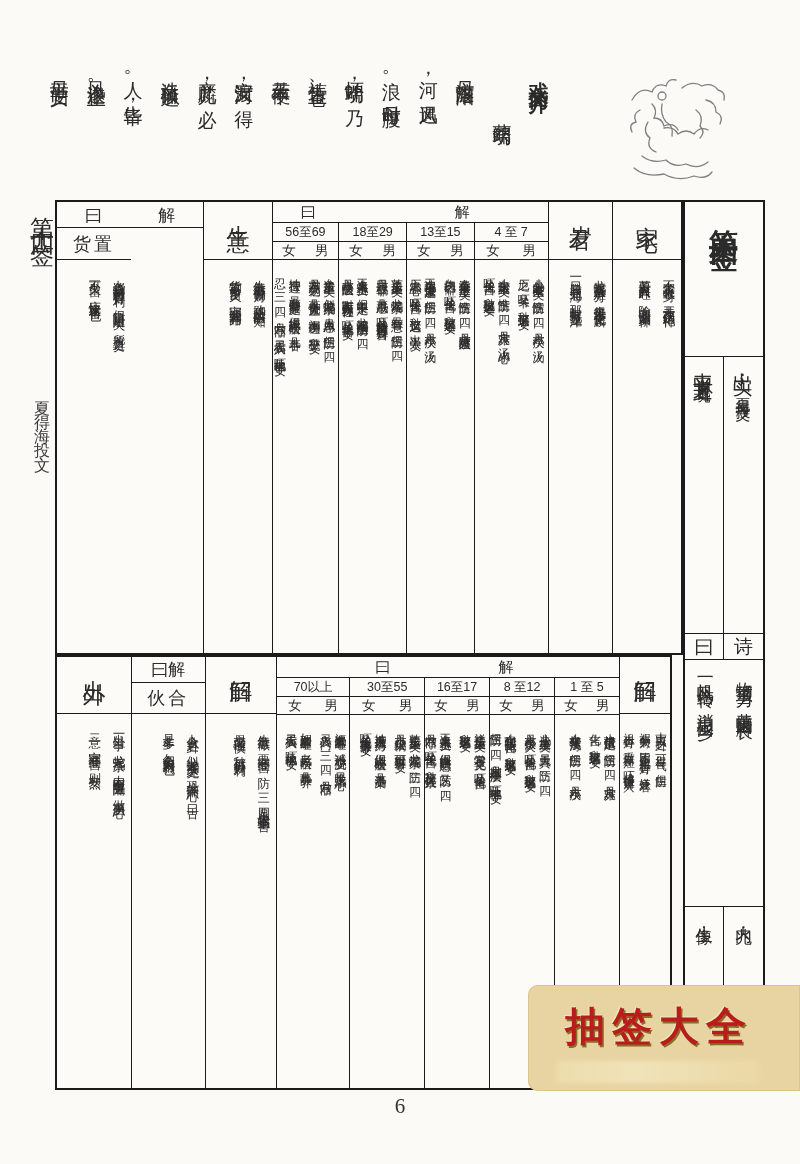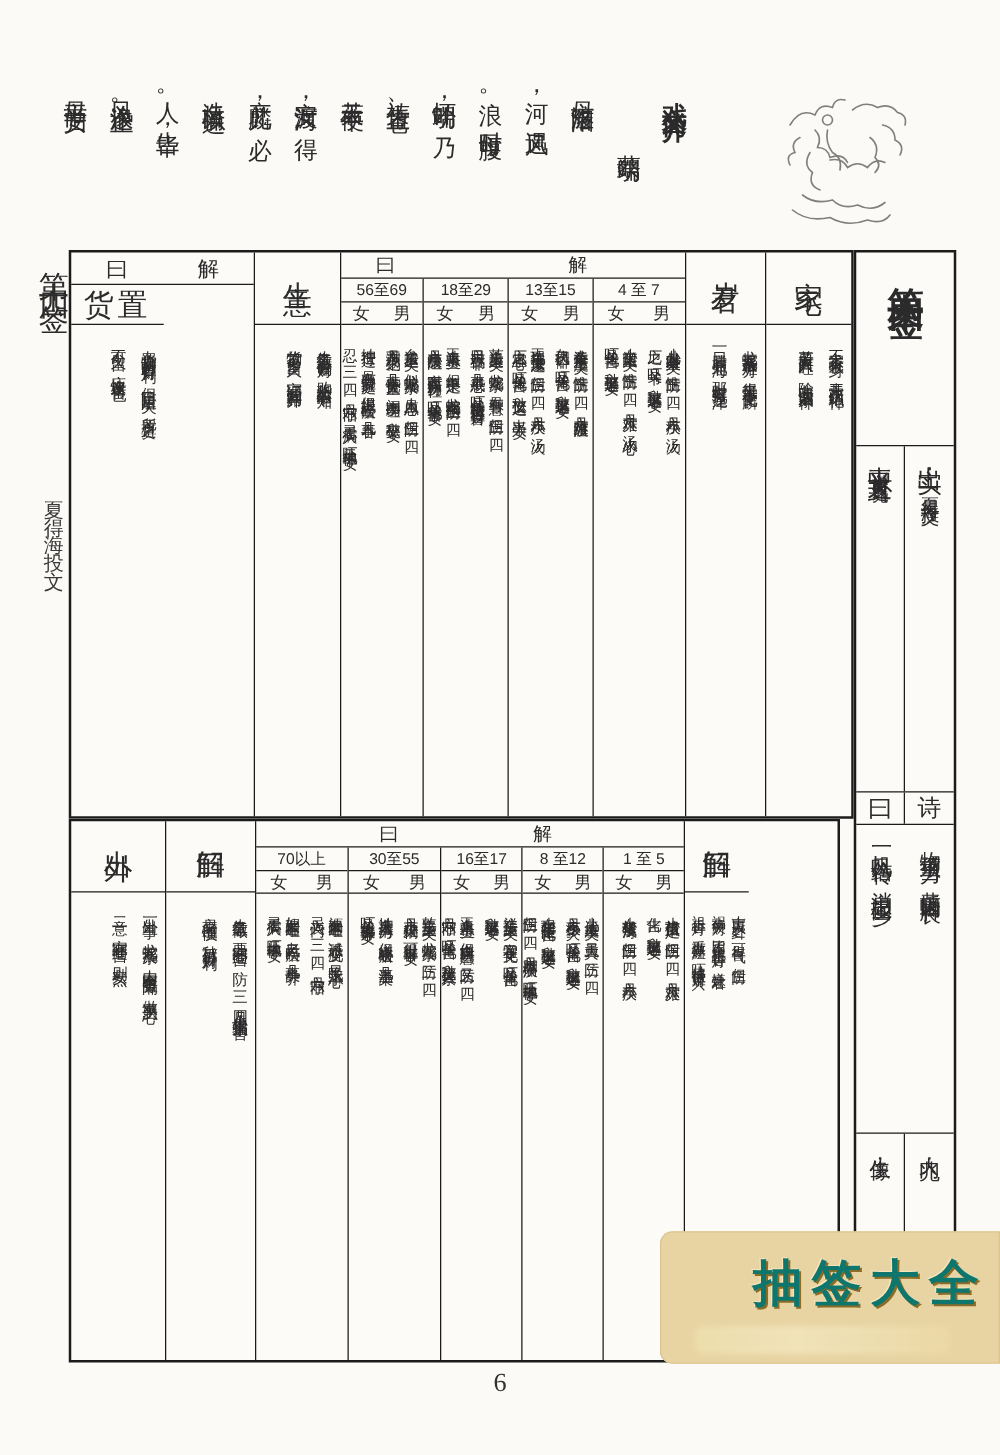--- a/index.html
+++ b/index.html
@@ -27,21 +27,21 @@
   .vhdr{writing-mode:vertical-rl;text-orientation:upright;font-size:23px;
         letter-spacing:4px;padding-top:5px;}
   .body{flex:1;display:flex;flex-direction:row-reverse;align-items:flex-start;
         gap:11px;padding:10px 6px 0 1px;box-sizing:border-box;}
   .vline{writing-mode:vertical-rl;text-orientation:upright;font-size:12.5px;
          line-height:1.05;letter-spacing:1.6px;}
   
   .ptop{height:26px;border-bottom:1.2px solid #1b1b1b;display:flex;align-items:center;
         justify-content:space-around;font-size:17px;box-sizing:border-box;}
   .plabel{height:32px;border-bottom:1.4px solid #1b1b1b;display:flex;align-items:center;
-          justify-content:center;font-size:24px;letter-spacing:3px;box-sizing:border-box;}
+          justify-content:center;font-size:18px;letter-spacing:3px;box-sizing:border-box;}
   .bottom .plabel{height:31px;}
   .pairwrap{display:flex;flex-direction:column;box-sizing:border-box;border-left:1.4px solid #1b1b1b;}
   .pairtop{height:26px;border-bottom:1.2px solid #1b1b1b;position:relative;box-sizing:border-box;}
   .paircols{flex:1;display:flex;}
   .pcol{box-sizing:border-box;display:flex;flex-direction:column;}
   .pcol + .pcol{border-left:1.2px solid #1b1b1b;}
   .hchar{position:absolute;top:2px;font-size:17px;transform:translateX(-50%);}
   
   .ageblock{display:flex;flex-direction:column;box-sizing:border-box;border-left:1.4px solid #1b1b1b;}
   .agespan{height:21px;border-bottom:1.2px solid #1b1b1b;position:relative;box-sizing:border-box;}
@@ -75,22 +75,22 @@
   .rp-poemhdr{height:26px;border-bottom:1.4px solid #1b1b1b;font-size:19px;}
   .rp-poemhdr .rp-cl,.rp-poemhdr .rp-cr{align-items:center;}
   .rp-poem{height:247px;border-bottom:1.4px solid #1b1b1b;display:flex;
            flex-direction:row-reverse;justify-content:space-around;padding-top:8px;box-sizing:border-box;}
   .rp-poem .vline{font-size:17px;letter-spacing:2.5px;line-height:1.1;}
   .rp-bottom{flex:1;}
   .rp-bottom .v{font-size:17px;letter-spacing:2px;padding-top:6px;}
   
   .wm{left:528px;top:985px;width:272px;height:106px;background:#e8d4a3;
       border-radius:10px 0 0 10px;z-index:6;box-shadow:0 0 0 1px #dcc48c inset;}
-  .wm-text{position:absolute;left:0;right:10px;top:14px;text-align:right;
-           font-size:40px;font-weight:bold;letter-spacing:7px;color:#0f766e;
+  .wm-text{position:absolute;left:0;right:10px;top:14px;text-align:center;
+           font-size:40px;font-weight:bold;letter-spacing:7px;color:#b91c1c;
            text-shadow:1.5px 1.5px 0 #8d6c25,-1px -1px 0 #f3e6bd;
            font-family:"Liberation Serif","DejaVu Serif",serif;}
   .wm-sub{position:absolute;left:28px;right:40px;bottom:8px;height:22px;border-radius:6px;
           background:linear-gradient(90deg,#eedfae,#f2e6bd 40%,#ecd9a6);filter:blur(2px);opacity:.85;}
   
   .pageno{left:0;top:1094px;width:800px;text-align:center;font-size:21px;color:#333;}
   .illus{left:612px;top:70px;}
 </style>
 </head>
 <body>
@@ -247,20 +247,30 @@
   <div class="tcol" style="width:75px">
     <div class="shdr">
         <div class="vhdr">出外</div>
       </div>
     <div class="body">
       <div class="vline">出外一事　龙蛇混杂　内中有事务阻隔　做事勿三心</div>
       <div class="vline">二意　宜守旧经营　则安然</div>
     </div>
   </div>
 
+  <div class="tcol" style="width:75px">
+    <div class="ptop">
+        <span>曰解</span>
+      </div>
+    <div class="plabel">伙合</div>
+    <div class="body">
+      <div class="vline">卜合伙之卦　似龙蛇混杂之兆　恐伙计不同心　口舌</div>
+      <div class="vline">是非多　勿合免失财利也</div>
+    </div>
+  </div>
 
   <div class="tcol" style="width:72px">
     <div class="shdr">
         <div class="vhdr">解曰</div>
       </div>
     <div class="body">
       <div class="vline">生意欲做　要守旧经营　防　三　四月小人拐骗累害</div>
       <div class="vline">交易应谨慎　秋后可得财利</div>
     </div>
   </div>

